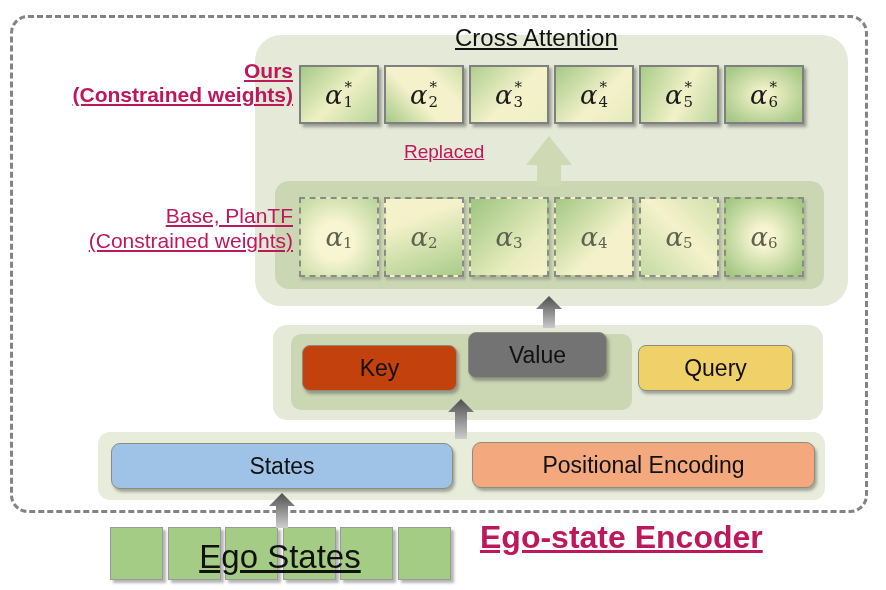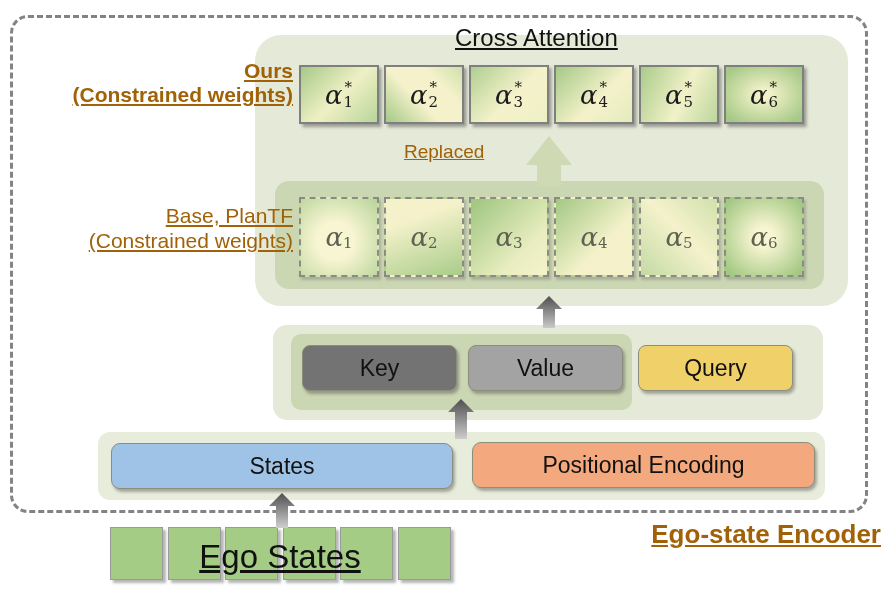--- a/index.html
+++ b/index.html
@@ -16,26 +16,26 @@
   
   .container{position:absolute;}
   #ca-container{left:255px;top:35px;width:593px;height:271px;background:#e5e9d8;border-radius:26px;}
   #conv-container{left:275px;top:181px;width:549px;height:108px;background:#cbd6b2;border-radius:14px;}
   #kvq-container{left:273px;top:325px;width:550px;height:95px;background:#e5e9d8;border-radius:14px;}
   #kv-container{left:291px;top:334px;width:341px;height:76px;background:#cbd6b2;border-radius:10px;}
   #bottom-container{left:98px;top:432px;width:727px;height:68px;background:#e8ecdb;border-radius:12px;}
 
   
   .title{font-size:24px;color:#111;white-space:nowrap;}
-  .green-label{color:#a16207;white-space:nowrap;}
+  .green-label{color:#be185d;white-space:nowrap;}
   #ca-title{left:455px;top:24px;}
   #ours-label{left:6px;top:59px;width:287px;text-align:right;font-weight:bold;font-size:21px;line-height:24px;}
   #base-label{left:4px;top:203px;width:289px;text-align:right;font-size:21px;line-height:25px;}
   #replaced-label{left:404px;top:141px;font-size:19px;}
-  #encoder-label{left:480px;top:519px;width:401px;text-align:right;font-weight:bold;font-size:26px;}
+  #encoder-label{left:480px;top:519px;width:401px;font-weight:bold;font-size:32px;}
   #ego-label{left:150px;top:538px;width:260px;text-align:center;font-size:33px;color:#111;z-index:6;}
 
   
   .abox{
     position:absolute;width:80px;display:flex;align-items:center;justify-content:center;
     box-sizing:border-box;
   }
   .star-box{height:59px;border:2px solid #7f7f7f;box-shadow:2.5px 3px 3px rgba(90,90,90,.55);}
   .conv-box{height:80px;border:2px dashed #8b8b80;box-shadow:2px 2.5px 2.5px rgba(120,120,120,.40);}
   .alpha-sym{font-family:"DejaVu Serif",serif;font-style:italic;font-size:26px;color:#1b1b1b;line-height:1;}
@@ -58,22 +58,22 @@
   .h4{background:linear-gradient(135deg,#a3c883 0%,#f5f2cb 62%,#f5f2cb 100%);}
   .h5{background:linear-gradient(45deg,#c3daa5 0%,#f5f2cb 55%,#cfe0ab 100%);}
   .h6{background:radial-gradient(ellipse at center,#f8f5d2 18%,#a3c883 92%);}
 
   
   .pill{
     position:absolute;height:46px;border:1.5px solid #8d8d7d;border-radius:8px;
     display:flex;align-items:center;justify-content:center;font-size:23px;color:#111;
     box-shadow:2px 3px 3px rgba(80,80,80,.45);box-sizing:border-box;
   }
-  #key-box{left:302px;top:345px;width:155px;background:#737373;}
-  #value-box{left:468px;top:345px;width:155px;background:#a3a3a3;}
+  #key-box{left:302px;top:345px;width:155px;background:#c2410c;}
+  #value-box{left:468px;top:332px;width:139px;background:#737373;}
   #query-box{left:638px;top:345px;width:155px;background:#f0d169;}
   #linears-box{left:111px;top:443px;width:342px;background:#9fc3e7;border-radius:9px;}
   #pe-box{left:472px;top:442px;width:343px;background:#f3a97d;border-radius:9px;}
 
   
   .ego-cell{
     position:absolute;top:527px;width:53px;height:53px;background:#a5cc84;
     border:1px solid #9a9a9a;box-shadow:2.5px 3px 2.5px rgba(110,110,110,.5);z-index:5;box-sizing:border-box;
   }
   svg.arrow{position:absolute;z-index:7;}

